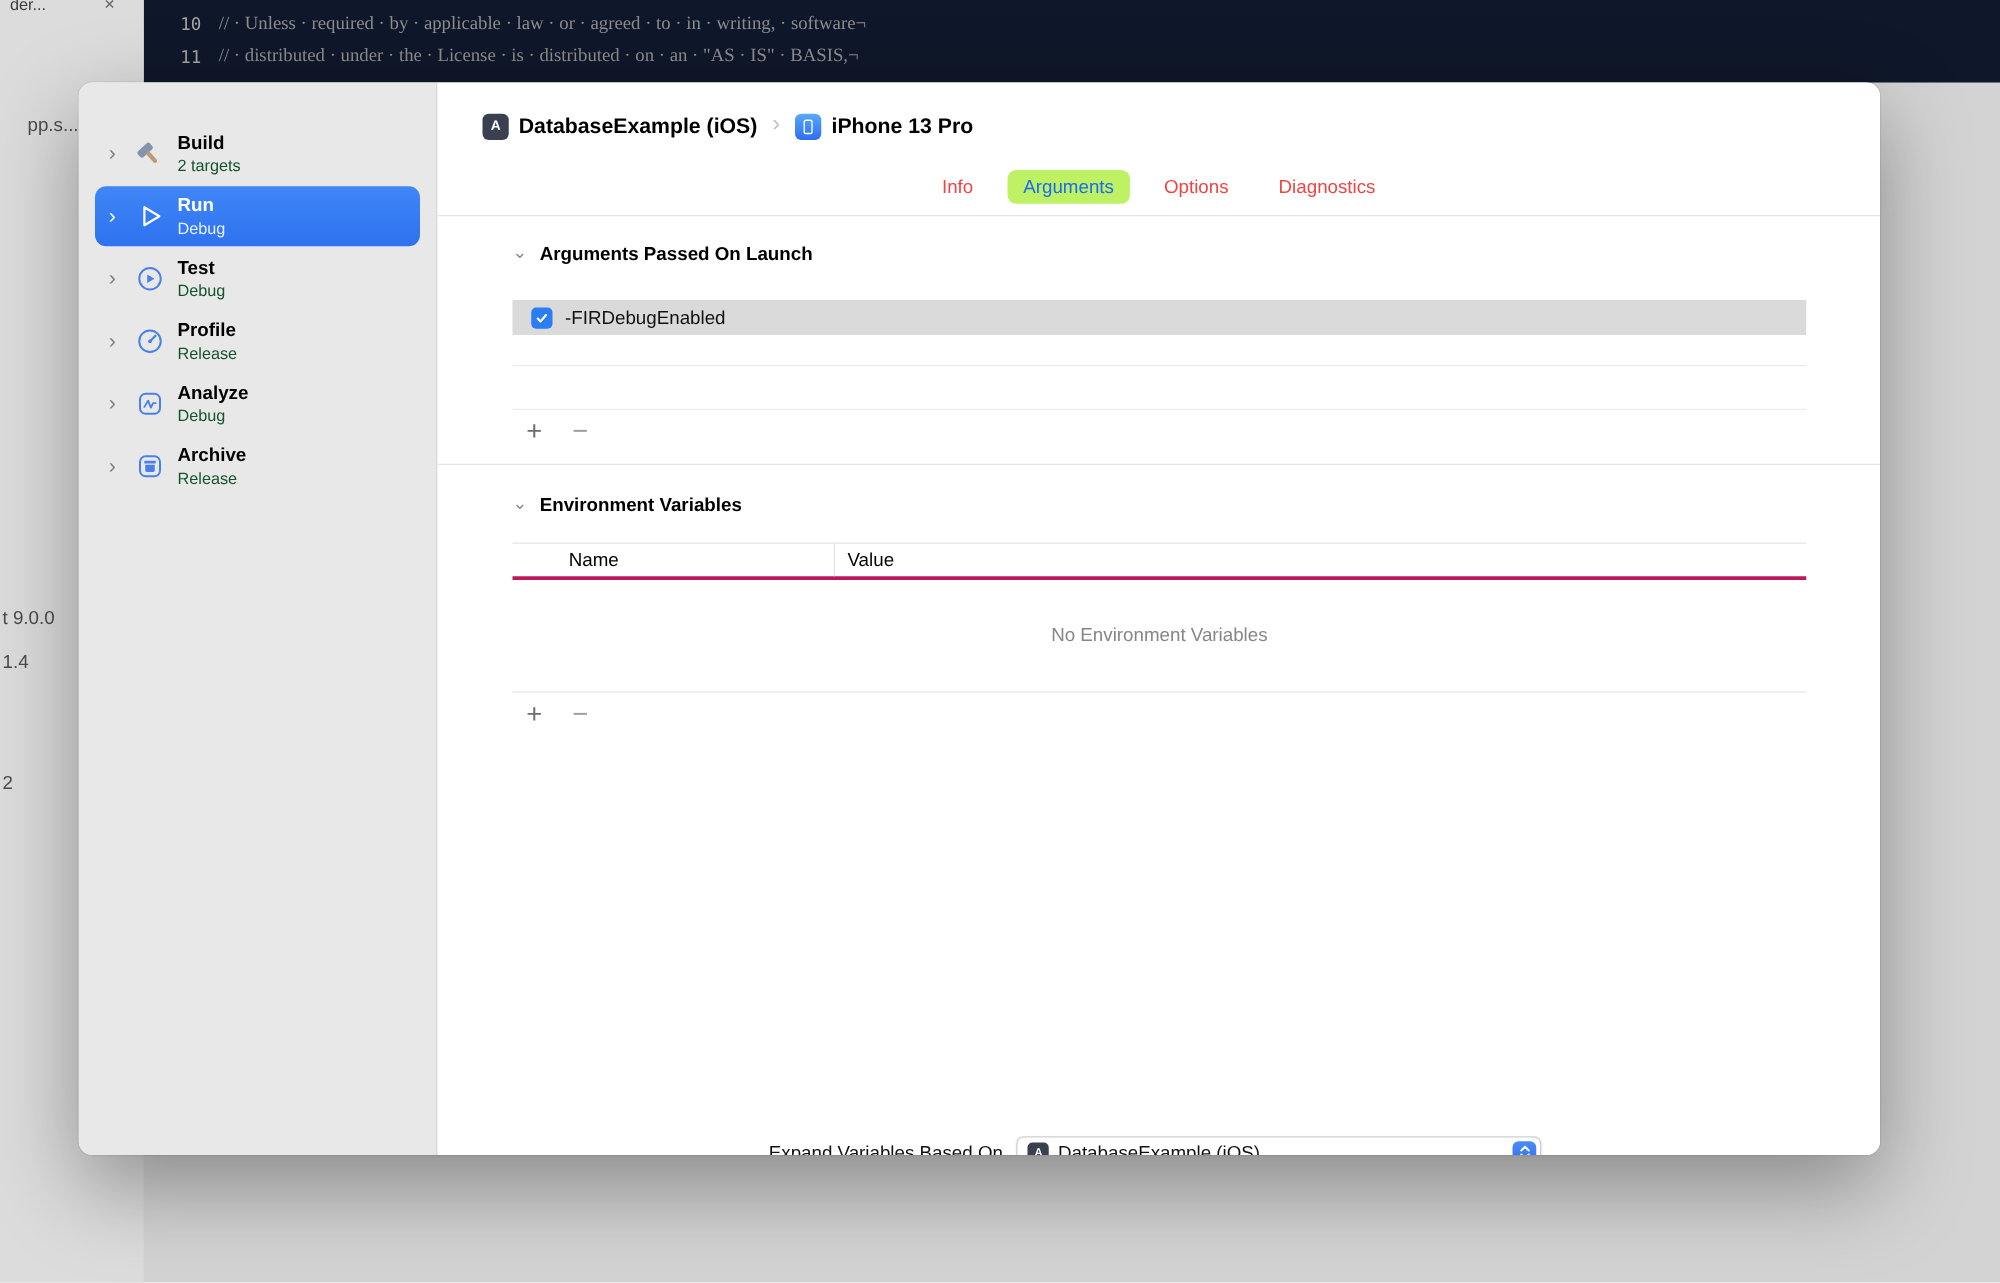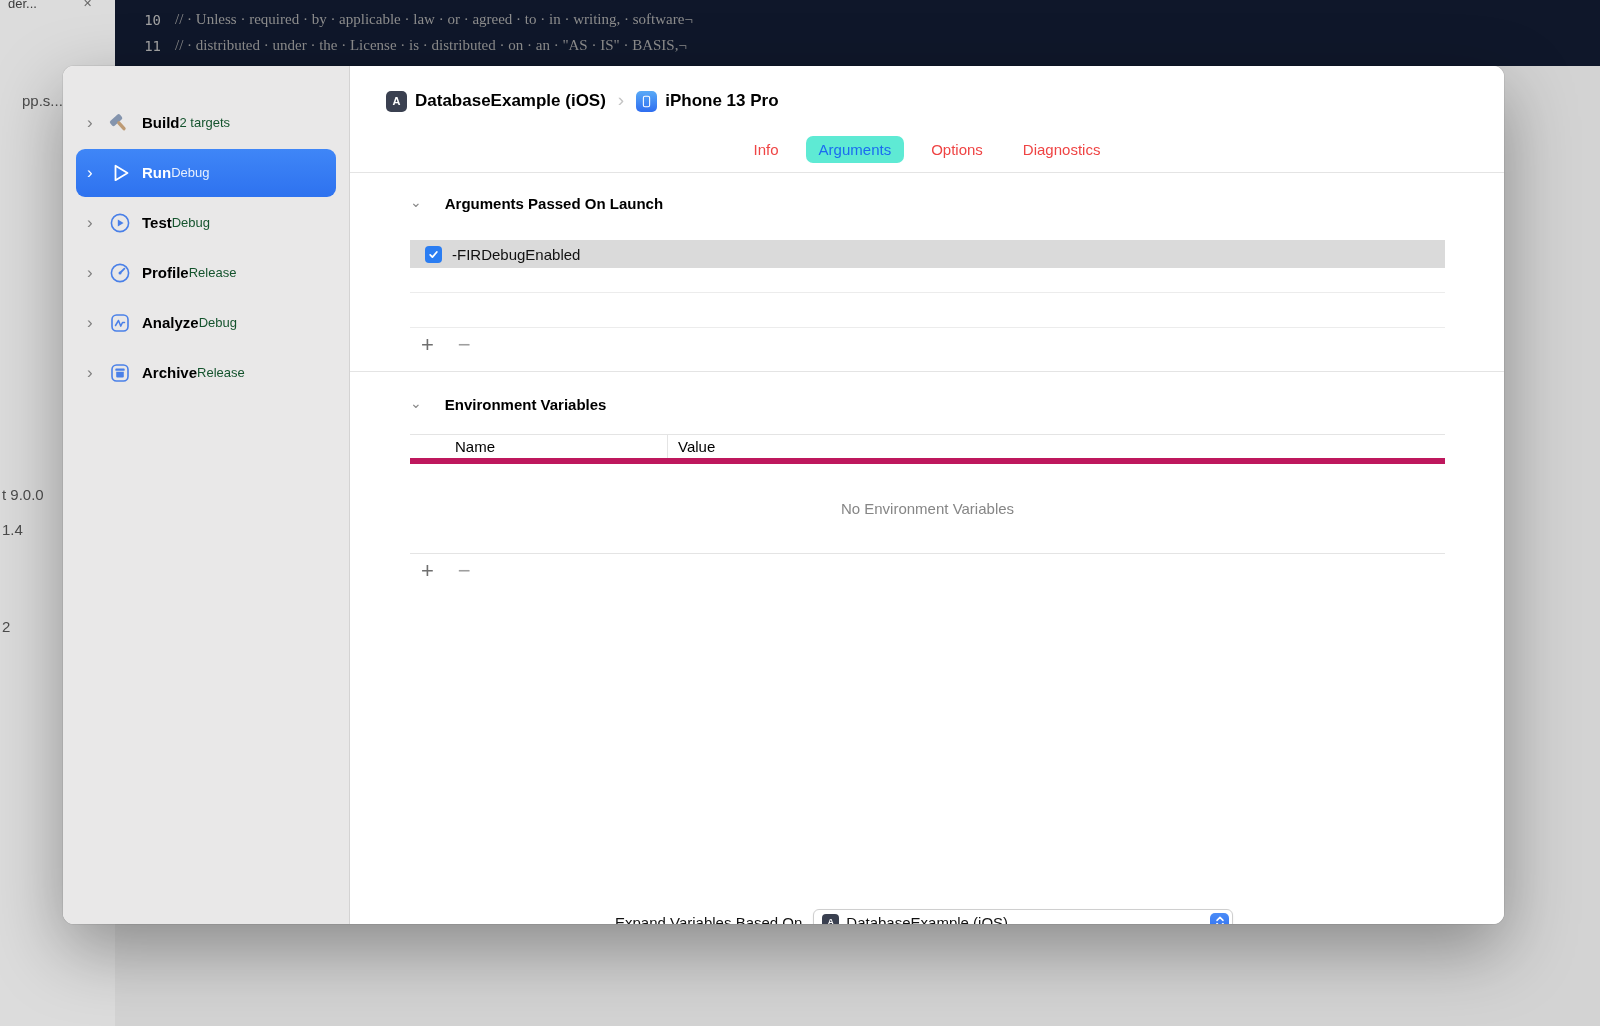--- a/index.html
+++ b/index.html
@@ -50,21 +50,21 @@
   }
   .scheme-item {
     height:48px; margin:0 13px 2px 13px; border-radius:9px;
     display:flex; align-items:center; padding:0 8px 0 11px; cursor:default;
   }
   .scheme-item .chev {
     width:14px; font-size:17px; color:#7f7f7f; line-height:1;
     transform:translateY(-1px);
   }
   .scheme-item .s-icon { width:27px; height:27px; margin:0 9px 0 5px; flex:none; display:flex; align-items:center; justify-content:center; }
-  .scheme-item .s-text { display:flex; flex-direction:row; line-height:1.2; }
+  .scheme-item .s-text { display:flex; flex-direction:column; line-height:1.2; }
   .scheme-item .s-title { font-size:15px; font-weight:700; color:#000; }
   .scheme-item .s-sub { font-size:13px; color:#14532d; margin-top:1px; }
   .scheme-item.selected { background:linear-gradient(#3f86f7,#2e72ef); }
   .scheme-item.selected .chev { color:#fff; }
   .scheme-item.selected .s-title { color:#fff; }
   .scheme-item.selected .s-sub { color:rgba(255,255,255,0.88); }
 
   
   .main { flex:1; position:relative; background:#fff; }
 
@@ -82,28 +82,28 @@
     display:inline-flex; align-items:center; justify-content:center;
   }
   .bc-name { font-size:17px; font-weight:600; color:#000; }
   .bc-sep { font-size:19px; color:#c4c4c4; margin:0 4px; transform:translateY(-1px); }
 
   .tabbar {
     position:absolute; left:0; right:0; bottom:9px; display:flex;
     justify-content:center; align-items:center; gap:14px;
   }
   .tab { font-size:15px; color:#ef4444; padding:5px 13px; border-radius:7px; cursor:default; }
-  .tab.active { background:#5eead4; color:#1b6bf0; }
+  .tab.active { background:#bef264; color:#1b6bf0; }
 
   .content { position:absolute; top:108px; left:0; right:0; bottom:0; }
   .pad { padding-left:60px; }
 
   .section-head { display:flex; align-items:center; gap:10px; }
   .disc-chev { font-size:14px; color:#8a8a8a; transform:translateY(-2px); cursor:default; }
-  .section-title { font-size:15px; font-weight:700; color:#000;margin-left:13px; }
+  .section-title { font-size:15px; font-weight:700; color:#000; }
 
   .args-head { margin-top:21px; }
   .args-table { width:1035px; margin-top:28px; }
   .arg-row {
     height:28px; background:#dadada; display:flex; align-items:center; padding-left:15px;
   }
   .checkbox {
     width:17px; height:17px; border-radius:4px; background:#2a7df2;
     display:inline-flex; align-items:center; justify-content:center; flex:none; cursor:default;
   }
@@ -113,21 +113,21 @@
   .empty-row-b { height:35px; border-bottom:1px solid #ececec; }
 
   .plusminus { display:flex; align-items:center; gap:24px; margin:4px 0 0 11px; height:26px; }
   .pm-add { font-size:22px; color:#6f6f6f; line-height:1; cursor:default; }
   .pm-remove { font-size:22px; color:#9e9e9e; line-height:1; cursor:default; }
 
   .full-divider { height:1px; background:#e4e4e4; margin-top:13px; }
 
   .env-head { margin-top:24px; }
   .env-table { width:1035px; margin-top:21px; border-top:1px solid #e4e4e4; }
-  .env-header-row { height:29px; display:flex; align-items:center; border-bottom:6px solid #be185d; }
+  .env-header-row { height:29px; display:flex; align-items:center; border-bottom:3px solid #be185d; }
   .env-col-name { width:258px; padding-left:45px; font-size:15px; color:#000; border-right:1px solid #e4e4e4; height:100%; display:flex; align-items:center; }
   .env-col-value { padding-left:10px; font-size:15px; color:#000; }
   .env-empty {
     height:90px; border-bottom:1px solid #e4e4e4;
     display:flex; align-items:center; justify-content:center;
     font-size:15px; color:#868686;
   }
 
   .expand-row { position:absolute; top:735px; left:265px; display:flex; align-items:center; gap:11px; }
   .expand-label { font-size:15px; color:#111; }

